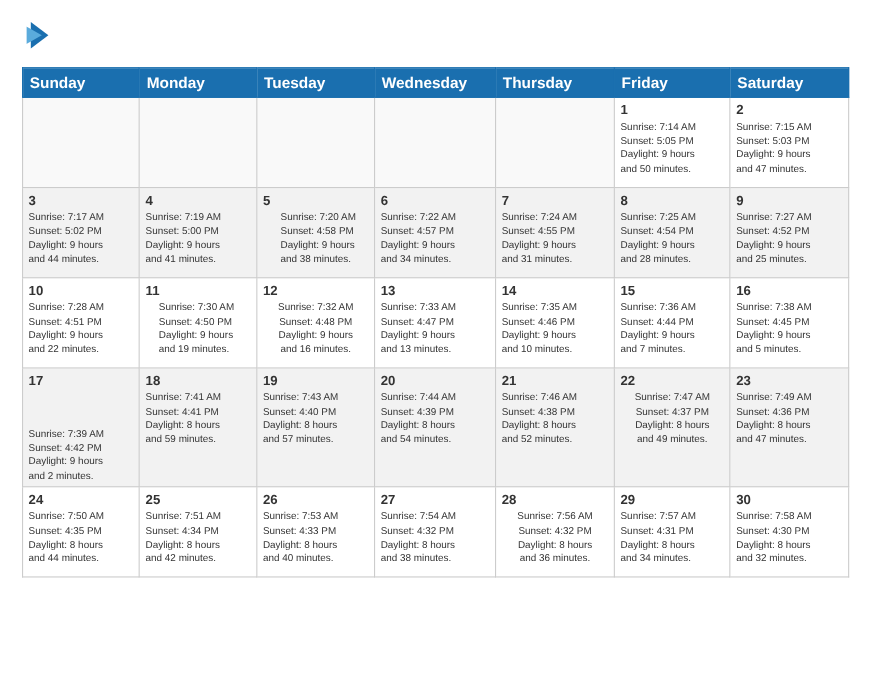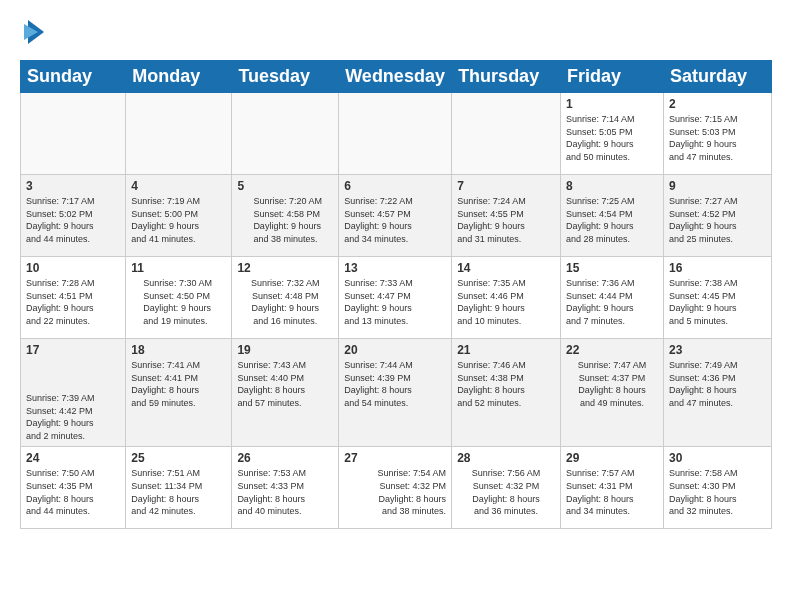--- a/index.html
+++ b/index.html
@@ -56,21 +56,21 @@
       font-size: 14px;
       color: #555;
     }
     .calendar {
       width: 100%;
       border-collapse: collapse;
     }
     .calendar th {
       background: #1a6faf;
       color: #fff;
-      font-size: 18px;
+      font-size: 14px;
       font-weight: bold;
       padding: 5px 6px;
       text-align: left;
       border: 1px solid #1a6faf;
     }
     .calendar td {
       border: 1px solid #ccc;
       vertical-align: top;
       padding: 4px 5px;
       width: 113px;
@@ -311,34 +311,34 @@
           <td>
             <span class="day-num">24</span>
             <div class="day-info" style="white-space: pre-line;">Sunrise: 7:50 AM
 Sunset: 4:35 PM
 Daylight: 8 hours
 and 44 minutes.</div>
           </td>
           <td>
             <span class="day-num">25</span>
             <div class="day-info" style="white-space: pre-line;">Sunrise: 7:51 AM
-Sunset: 11:34 PM
+Sunset: 4:34 PM
 Daylight: 8 hours
 and 42 minutes.</div>
           </td>
           <td>
             <span class="day-num">26</span>
             <div class="day-info" style="white-space: pre-line;">Sunrise: 7:53 AM
 Sunset: 4:33 PM
 Daylight: 8 hours
 and 40 minutes.</div>
           </td>
           <td>
             <span class="day-num">27</span>
-            <div class="day-info" style="white-space: pre-line; text-align: right;">Sunrise: 7:54 AM
+            <div class="day-info" style="white-space: pre-line;">Sunrise: 7:54 AM
 Sunset: 4:32 PM
 Daylight: 8 hours
 and 38 minutes.</div>
           </td>
           <td>
             <span class="day-num">28</span>
             <div class="day-info" style="white-space: pre-line; text-align: center;">Sunrise: 7:56 AM
 Sunset: 4:32 PM
 Daylight: 8 hours
 and 36 minutes.</div>

